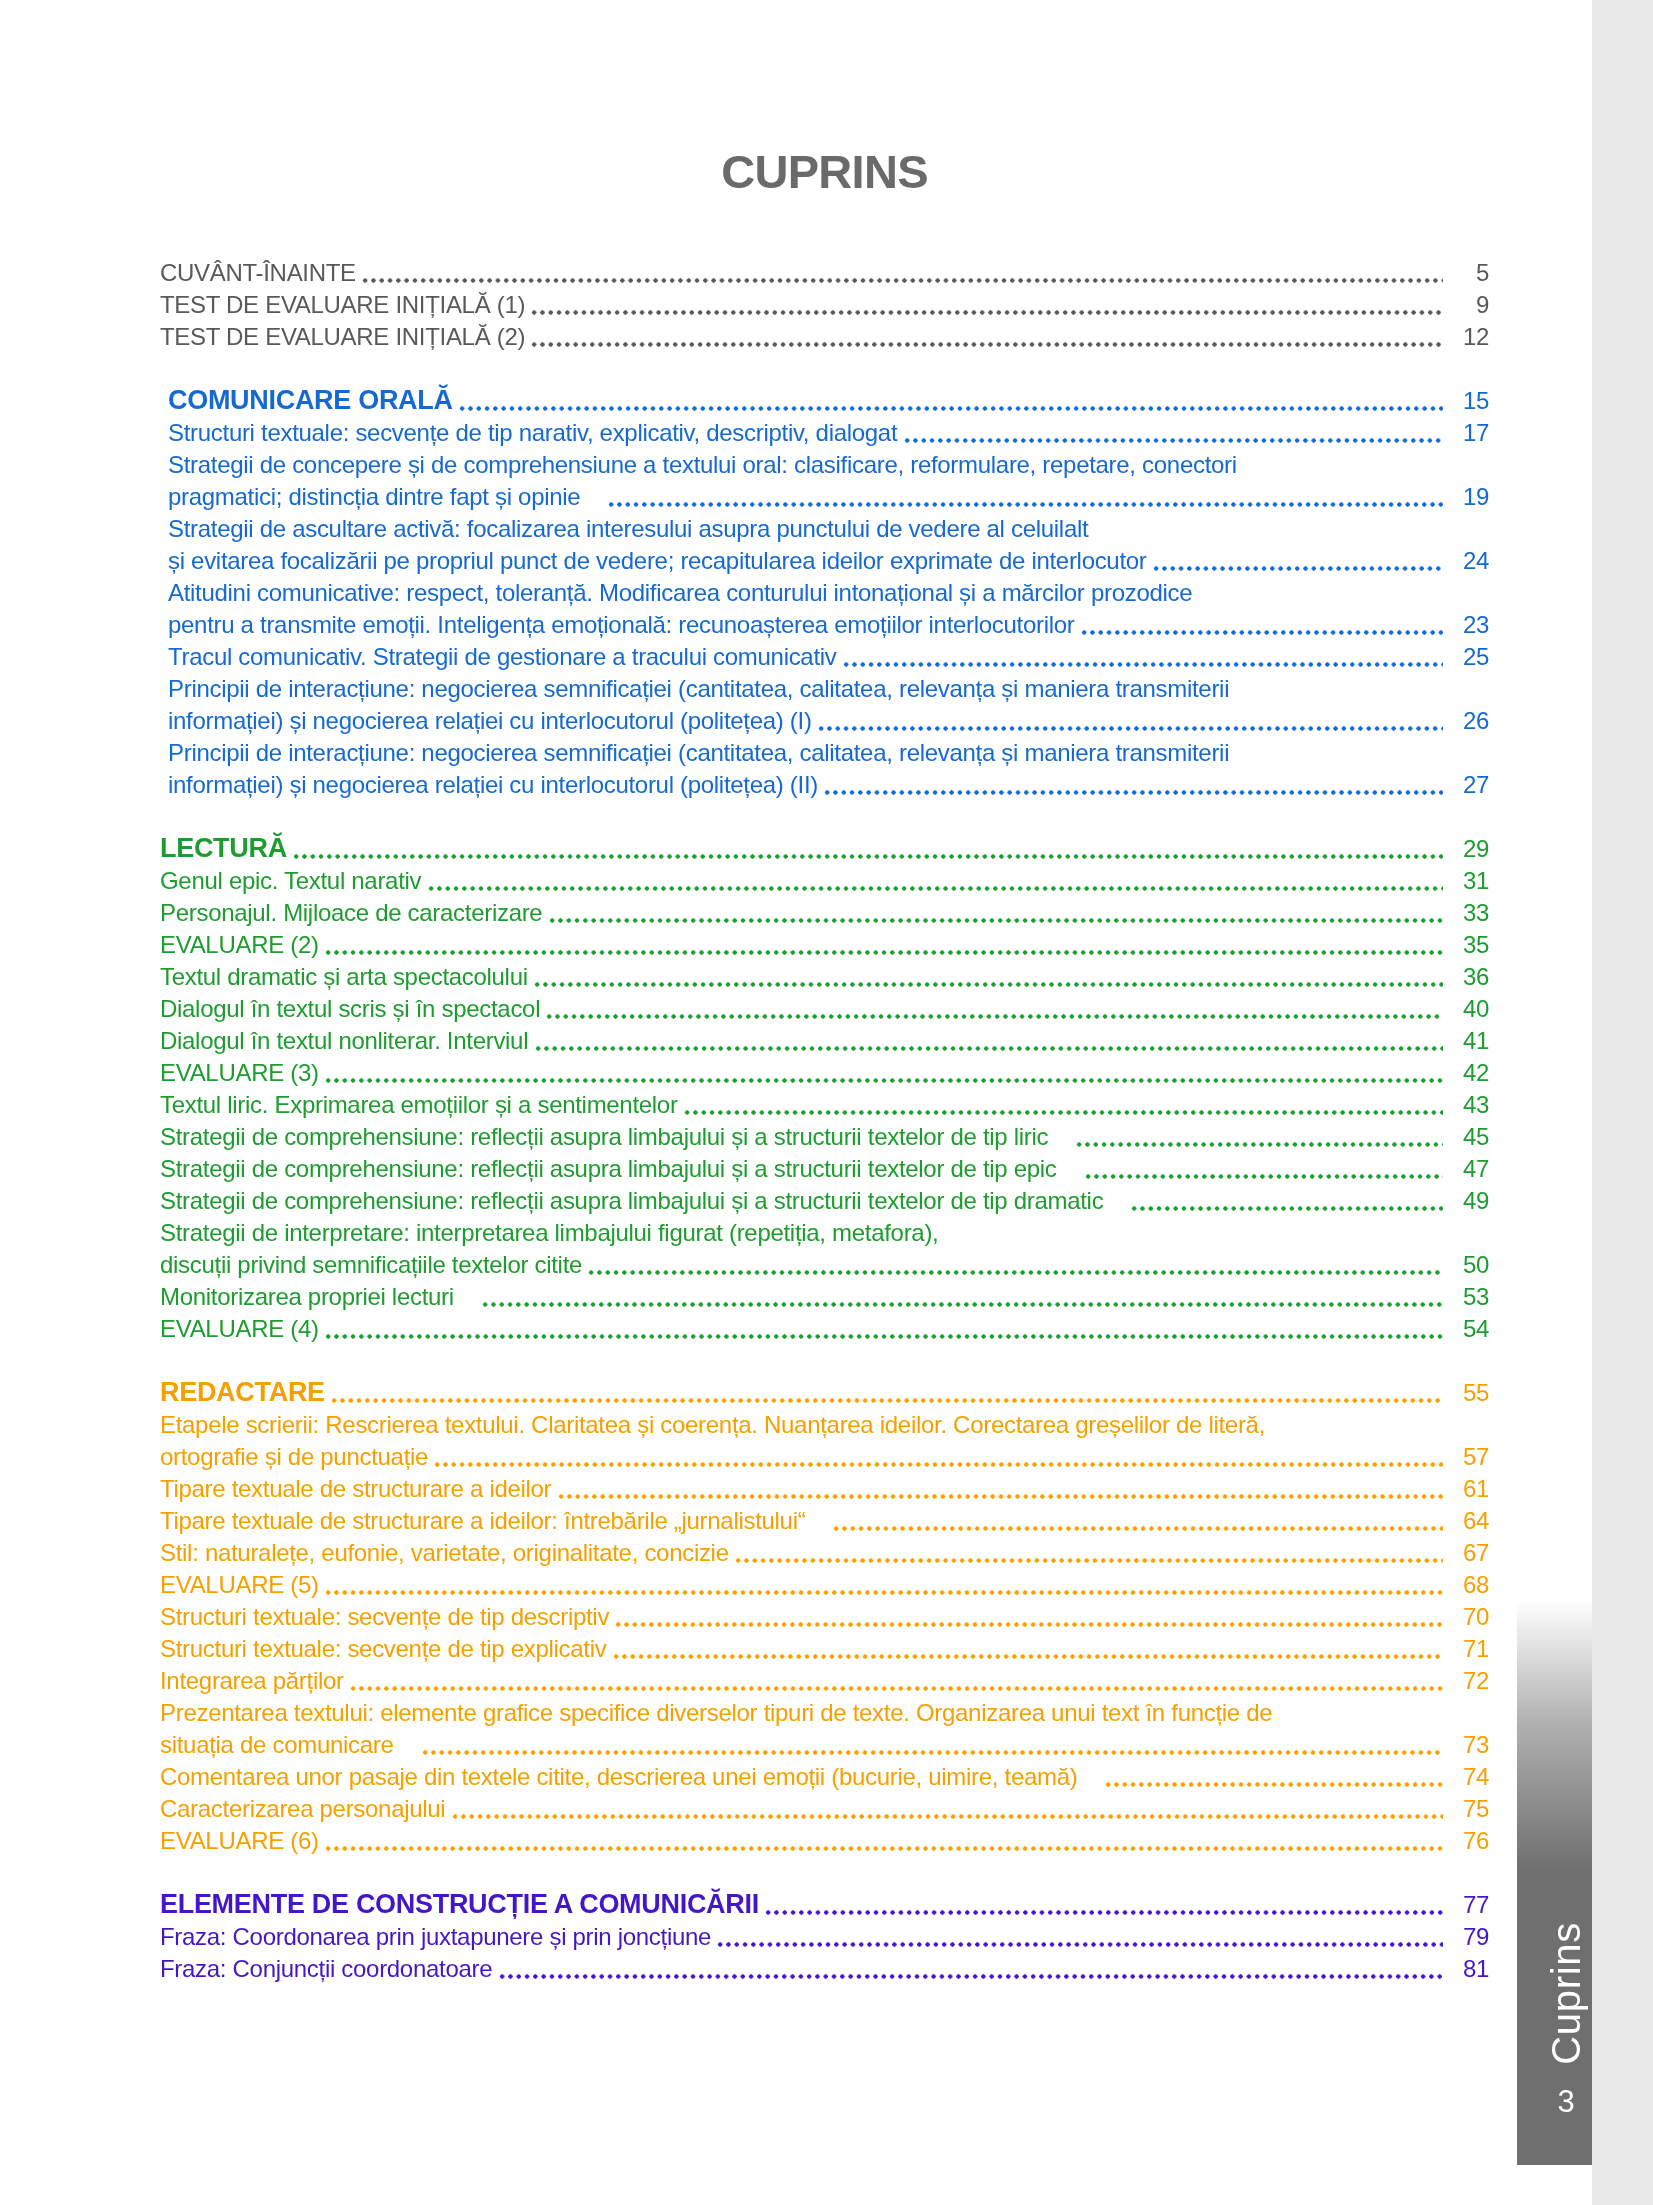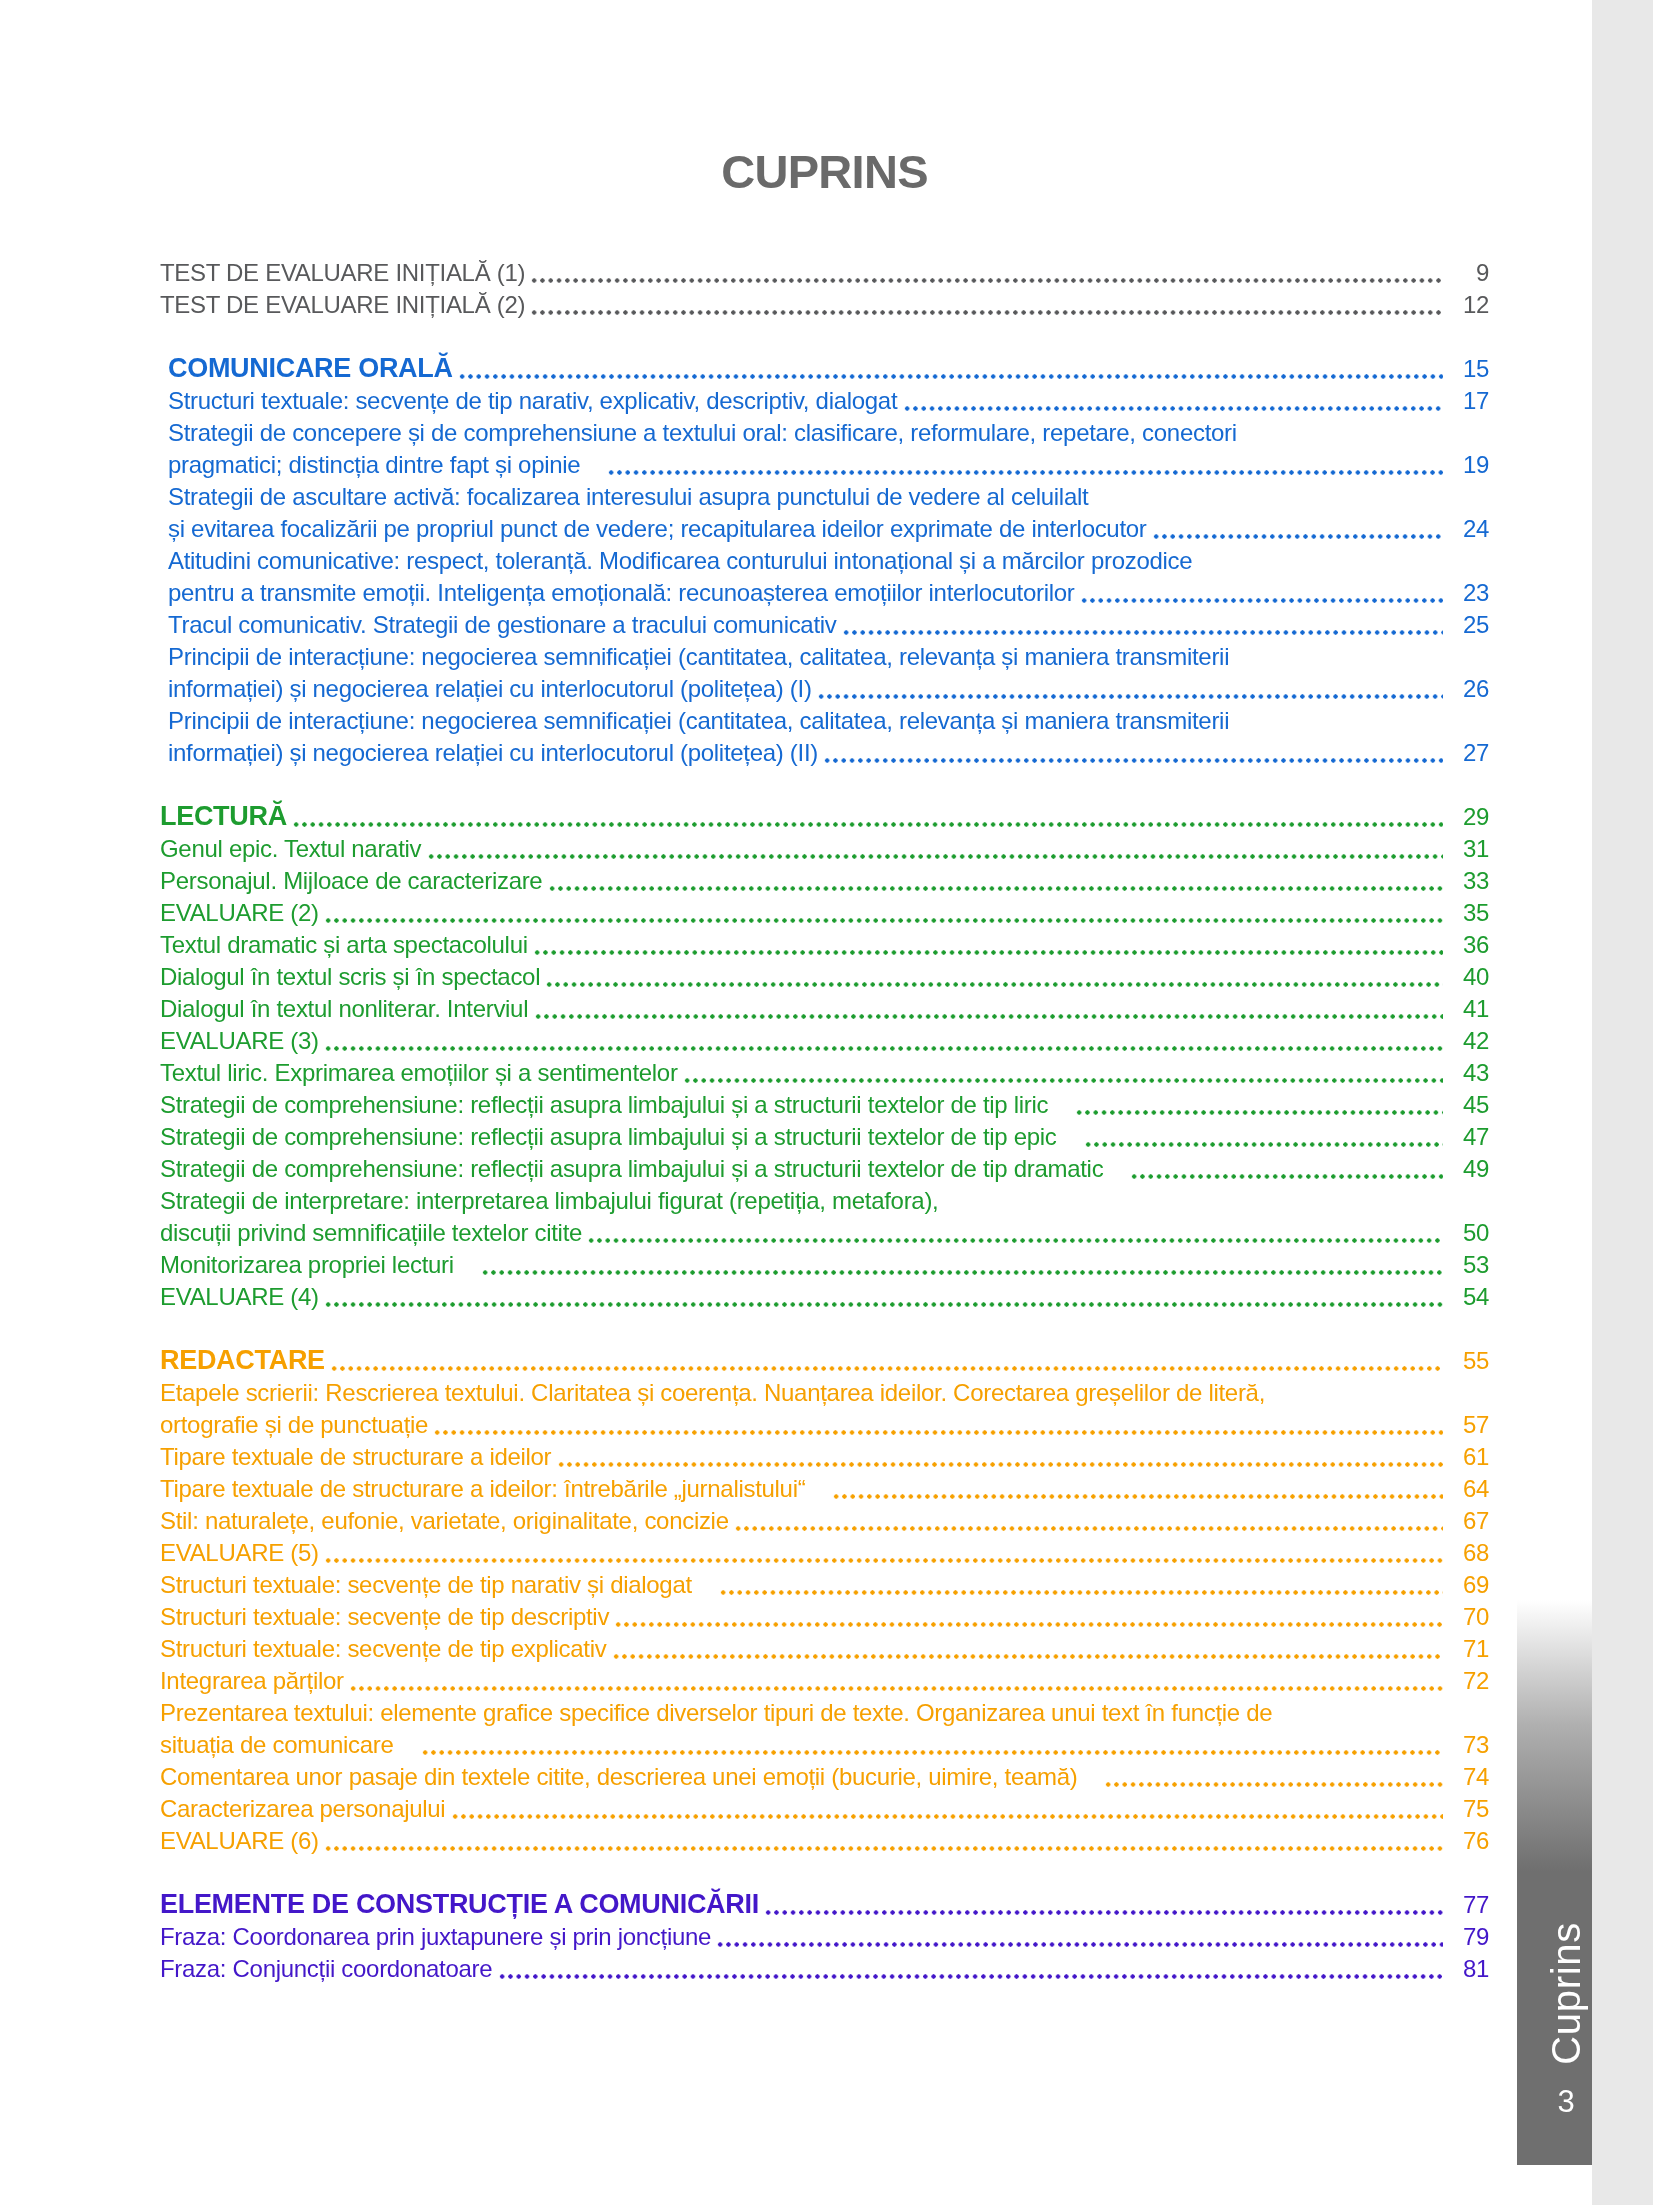--- a/index.html
+++ b/index.html
@@ -83,20 +83,25 @@
 </style>
 </head>
 <body>
 
 <div class="page">
   <div class="content">
     <h1 class="page-title">CUPRINS</h1>
     <div class="toc">
         <div class="section" style="color: rgb(88, 89, 91);">
           <div class="row">
+            <span class="label">CUVÂNT-ÎNAINTE</span>
+            <span class="dots"></span>
+            <span class="num">5</span>
+          </div>
+          <div class="row">
             <span class="label">TEST DE EVALUARE INIȚIALĂ (1)</span>
             <span class="dots"></span>
             <span class="num">9</span>
           </div>
           <div class="row">
             <span class="label">TEST DE EVALUARE INIȚIALĂ (2)</span>
             <span class="dots"></span>
             <span class="num">12</span>
           </div>
         </div>
@@ -263,25 +268,20 @@
           </div>
           <div class="row">
             <span class="label">Stil: naturalețe, eufonie, varietate, originalitate, concizie</span>
             <span class="dots"></span>
             <span class="num">67</span>
           </div>
           <div class="row">
             <span class="label">EVALUARE (5)</span>
             <span class="dots"></span>
             <span class="num">68</span>
-          </div>
-          <div class="row">
-            <span class="label">Structuri textuale: secvențe de tip narativ și dialogat</span>
-            <span class="dots wide"></span>
-            <span class="num">69</span>
           </div>
           <div class="row">
             <span class="label">Structuri textuale: secvențe de tip descriptiv</span>
             <span class="dots"></span>
             <span class="num">70</span>
           </div>
           <div class="row">
             <span class="label">Structuri textuale: secvențe de tip explicativ</span>
             <span class="dots"></span>
             <span class="num">71</span>

